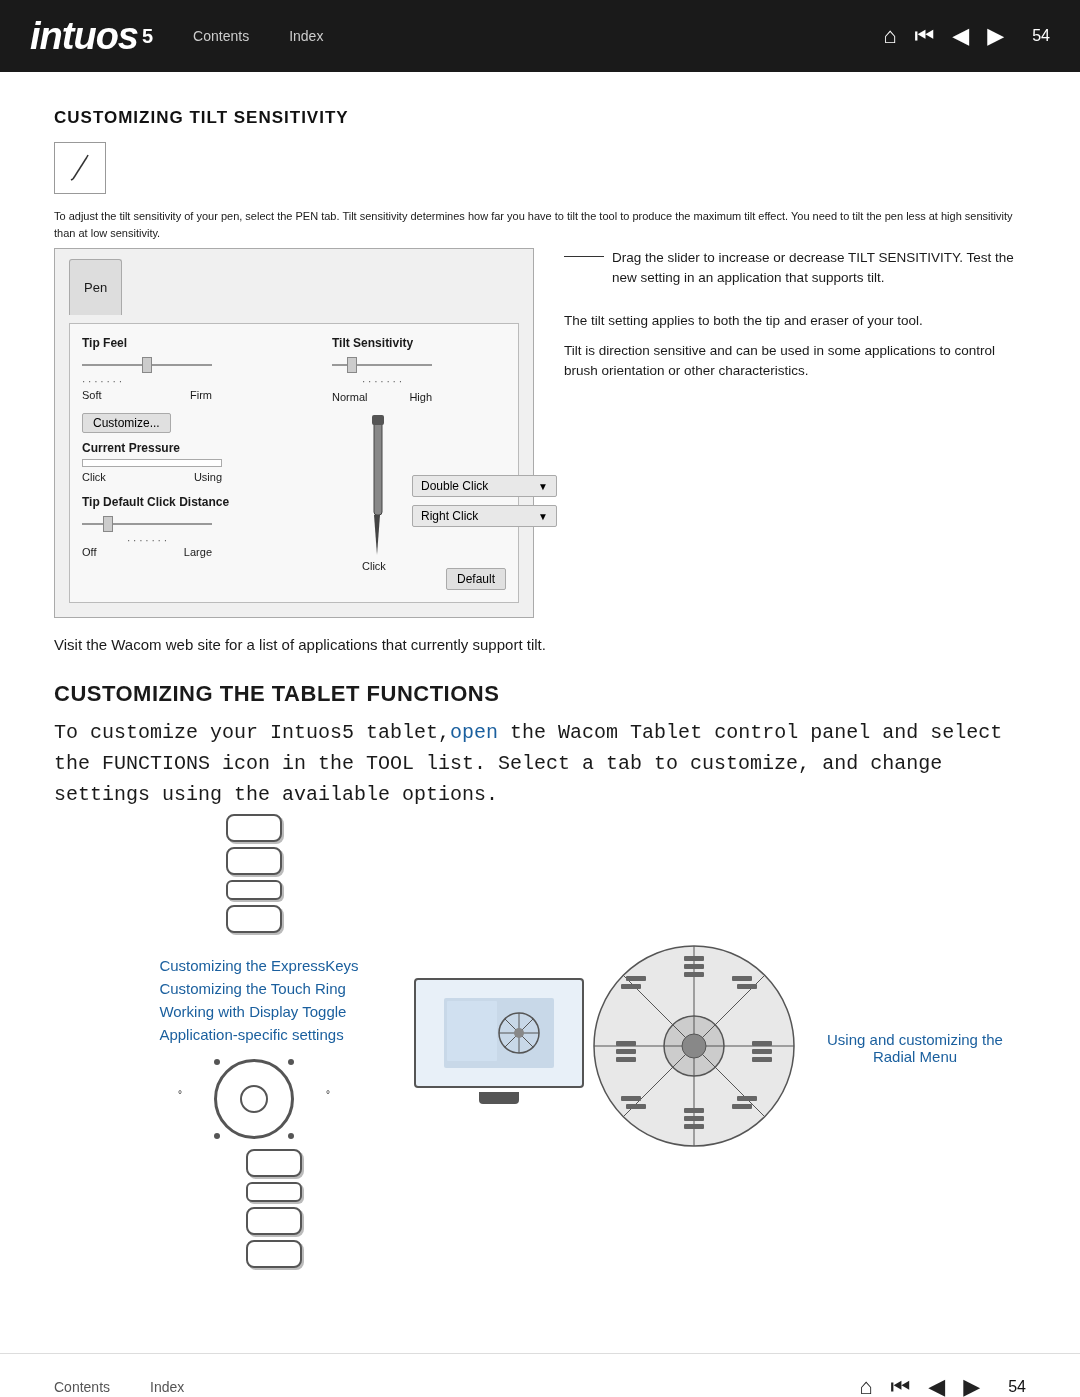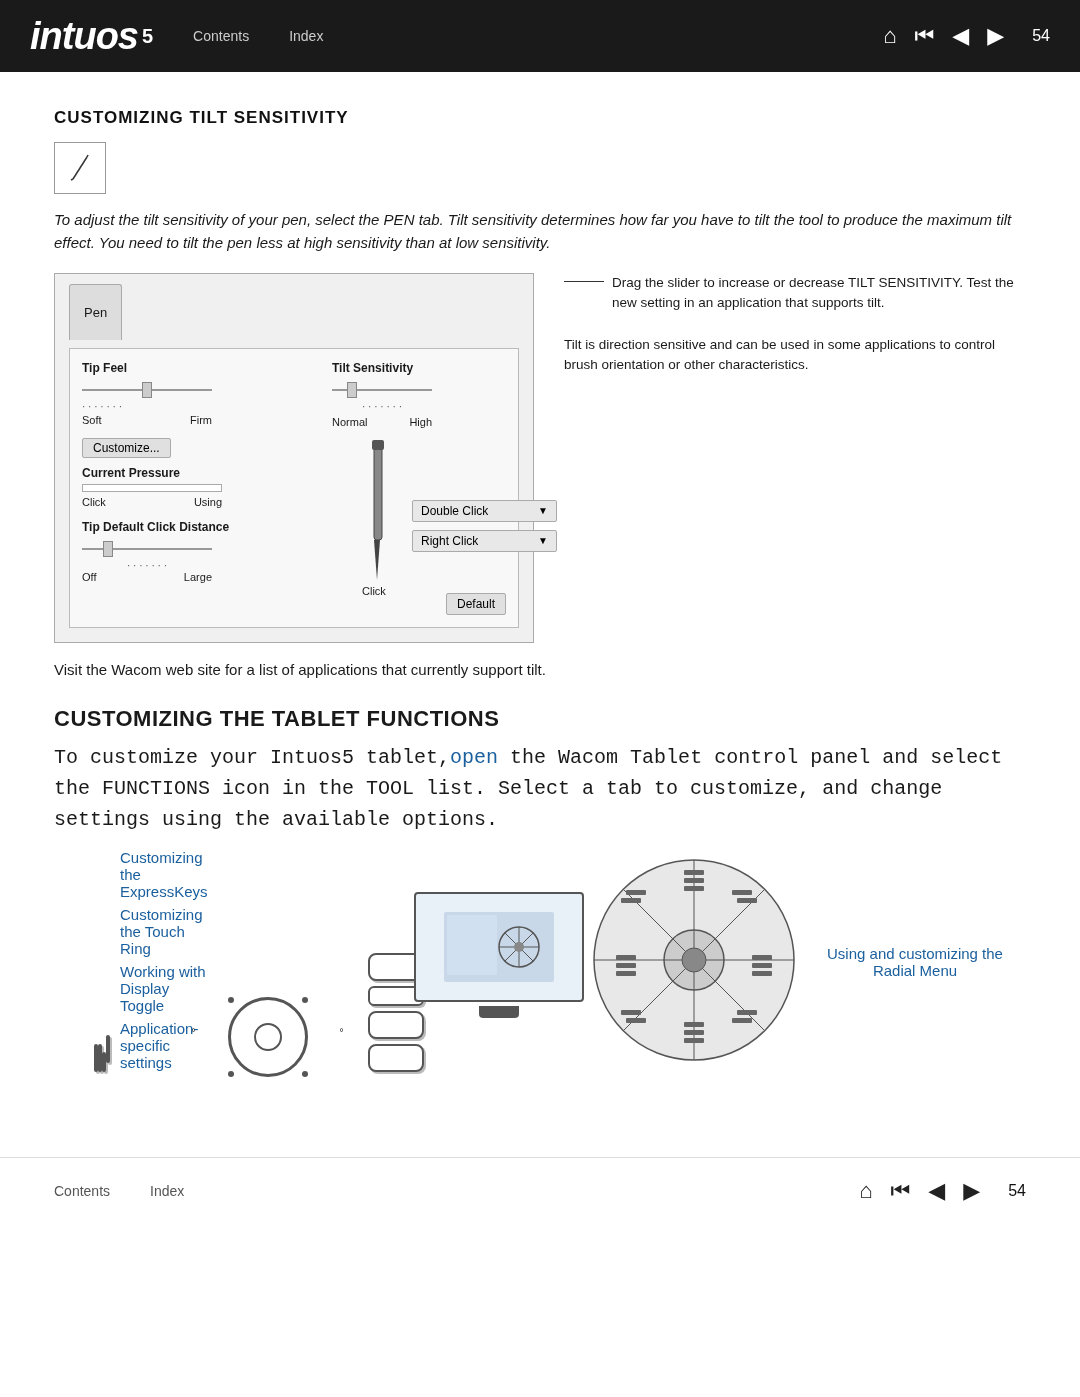--- a/index.html
+++ b/index.html
@@ -82,25 +82,24 @@
       display: flex;
       align-items: center;
       justify-content: center;
       margin-bottom: 14px;
     }
     .pen-icon-box svg {
       width: 30px;
       height: 30px;
     }
     .body-text {
-      font-size: 15px;
+      font-size: 11px;
       line-height: 1.55;
       color: #1a1a1a;
-      margin-bottom: 18px;
-      font-style: italic;
+      margin-bottom: 6px;
     }
 
     
     .dialog-area {
       display: flex;
       gap: 30px;
       margin-bottom: 18px;
     }
     .pen-dialog {
       border: 1px solid #aaa;
@@ -461,22 +460,22 @@
       font-size: 22px;
       cursor: pointer;
     }
     .footer-page-num {
       color: #111;
       font-size: 16px;
       margin-left: 10px;
     }
     .expresskeys-group {
       display: flex;
-      flex-direction: row;
-      align-items: flex-end;
+      flex-direction: column;
+      align-items: center;
       margin-left: 40px;
     }
     .ring-and-keys {
       display: flex;
       align-items: center;
       gap: 0;
       margin-top: 2px;
     }
     .left-lower-keys {
       display: flex;
@@ -603,20 +602,21 @@
           </div>
         </div>
       </div>
     </div>
 
     <div class="annotation-col">
       <div class="annotation-line">
         <div class="horiz-line"></div>
         <p>Drag the slider to increase or decrease TILT SENSITIVITY.  Test the new setting in an application that supports tilt.</p>
       </div>
+      <p style="margin-bottom:10px;">The tilt setting applies to both the tip and eraser of your tool.</p>
       <p>Tilt is direction sensitive and can be used in some applications to control brush orientation or other characteristics.</p>
     </div>
   </div>
 
   <p class="visit-text">Visit the Wacom web site for a list of applications that currently support tilt.</p>
 
   <h2 class="big-section-title">CUSTOMIZING THE TABLET FUNCTIONS</h2>
 
   <p class="tablet-intro">
     <span>To customize your Intuos5 tablet,</span><a href="#" class="link-text">open</a><span> the Wacom Tablet control panel and select the FUNCTIONS icon in the TOOL list.  Select a tab to customize, and change settings using the available options.</span>

